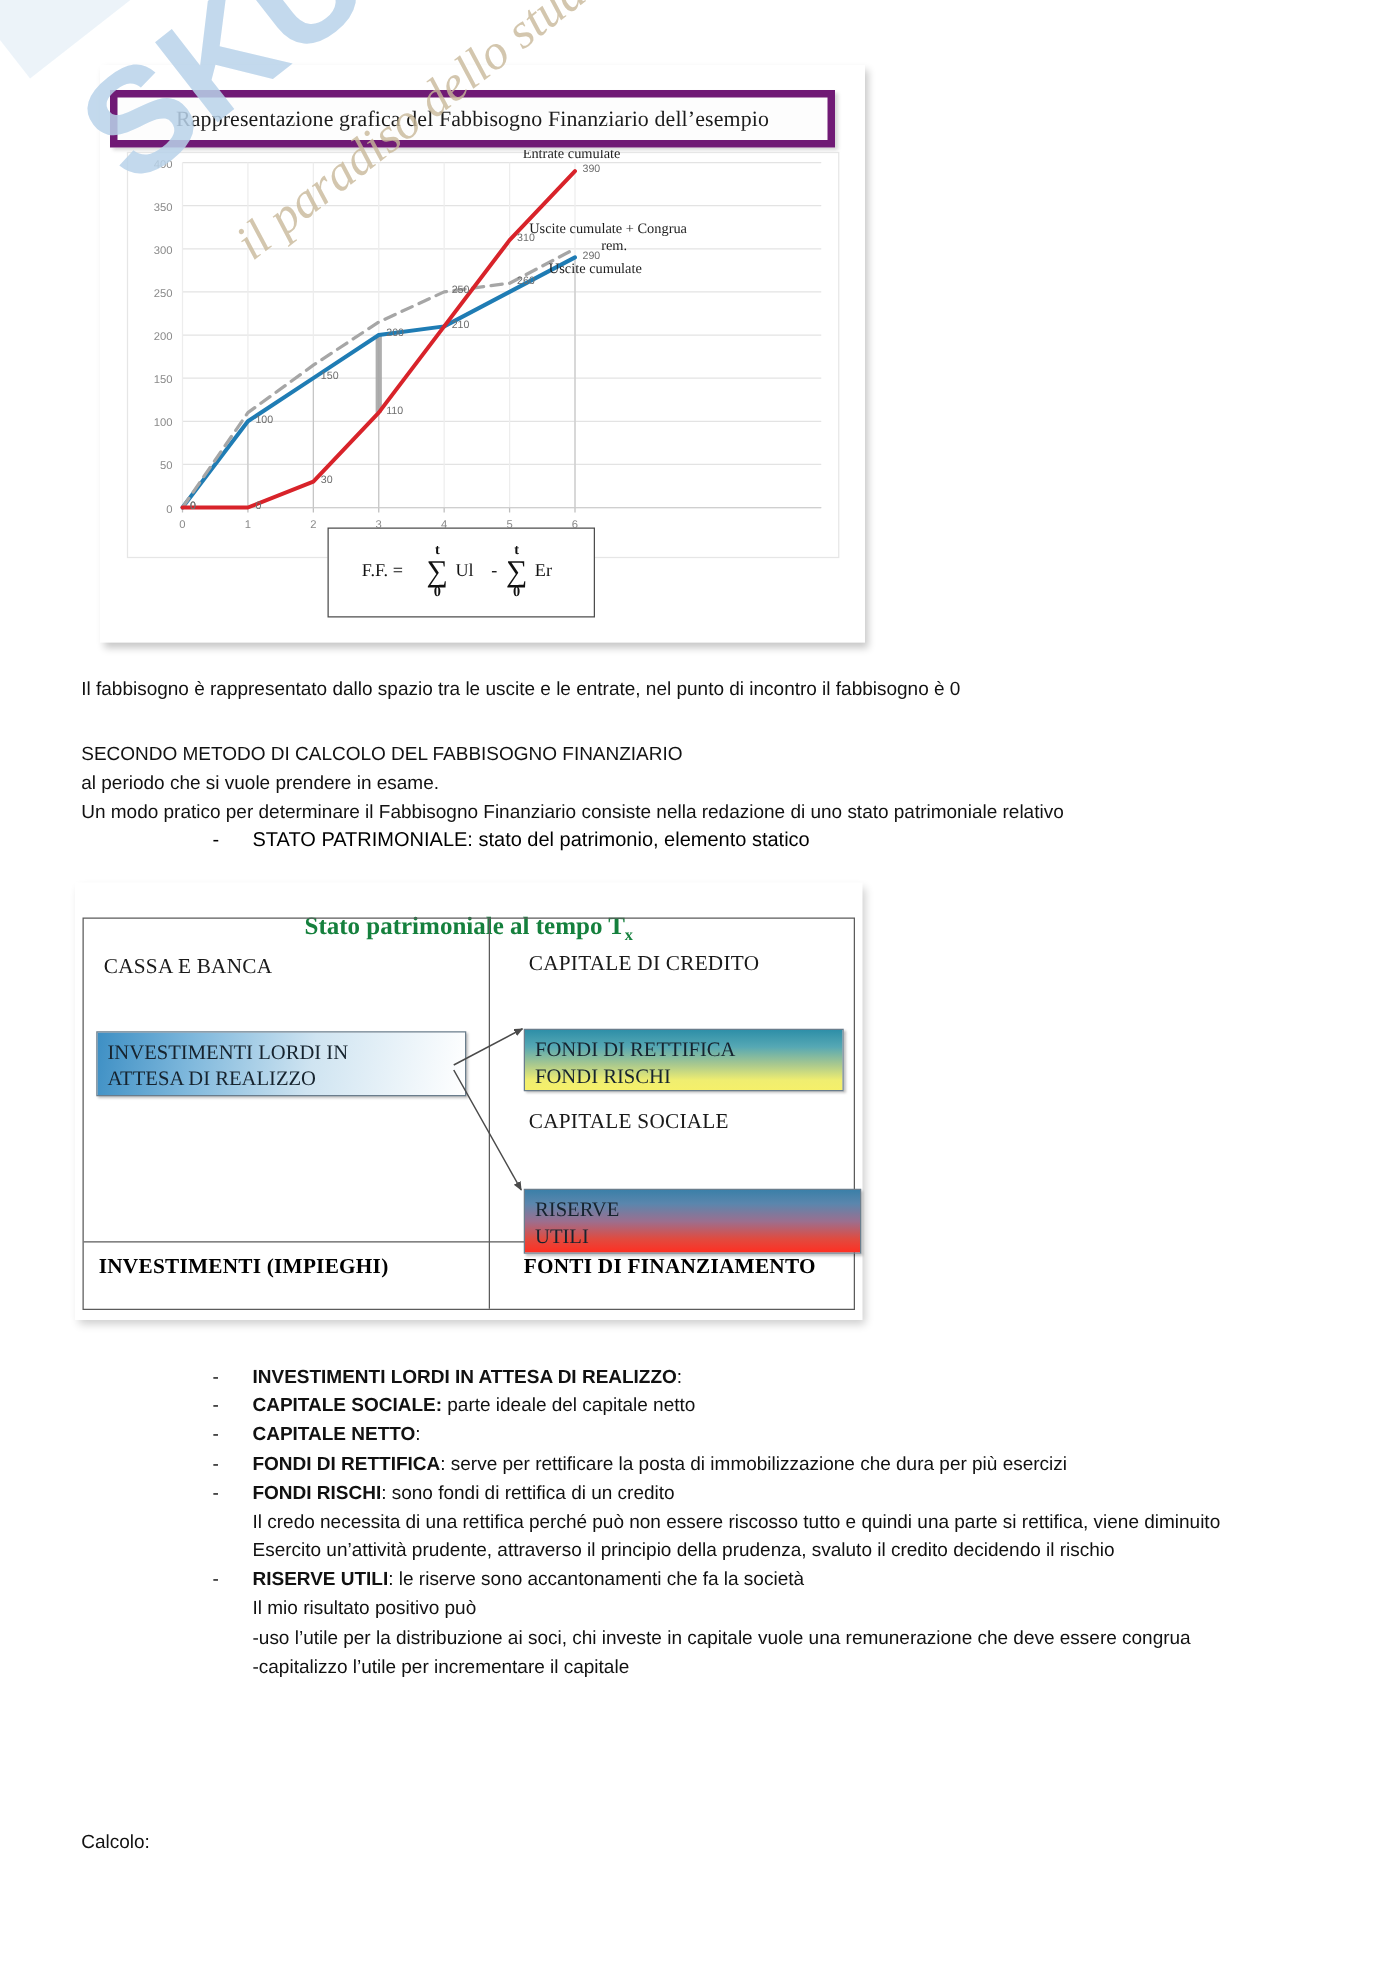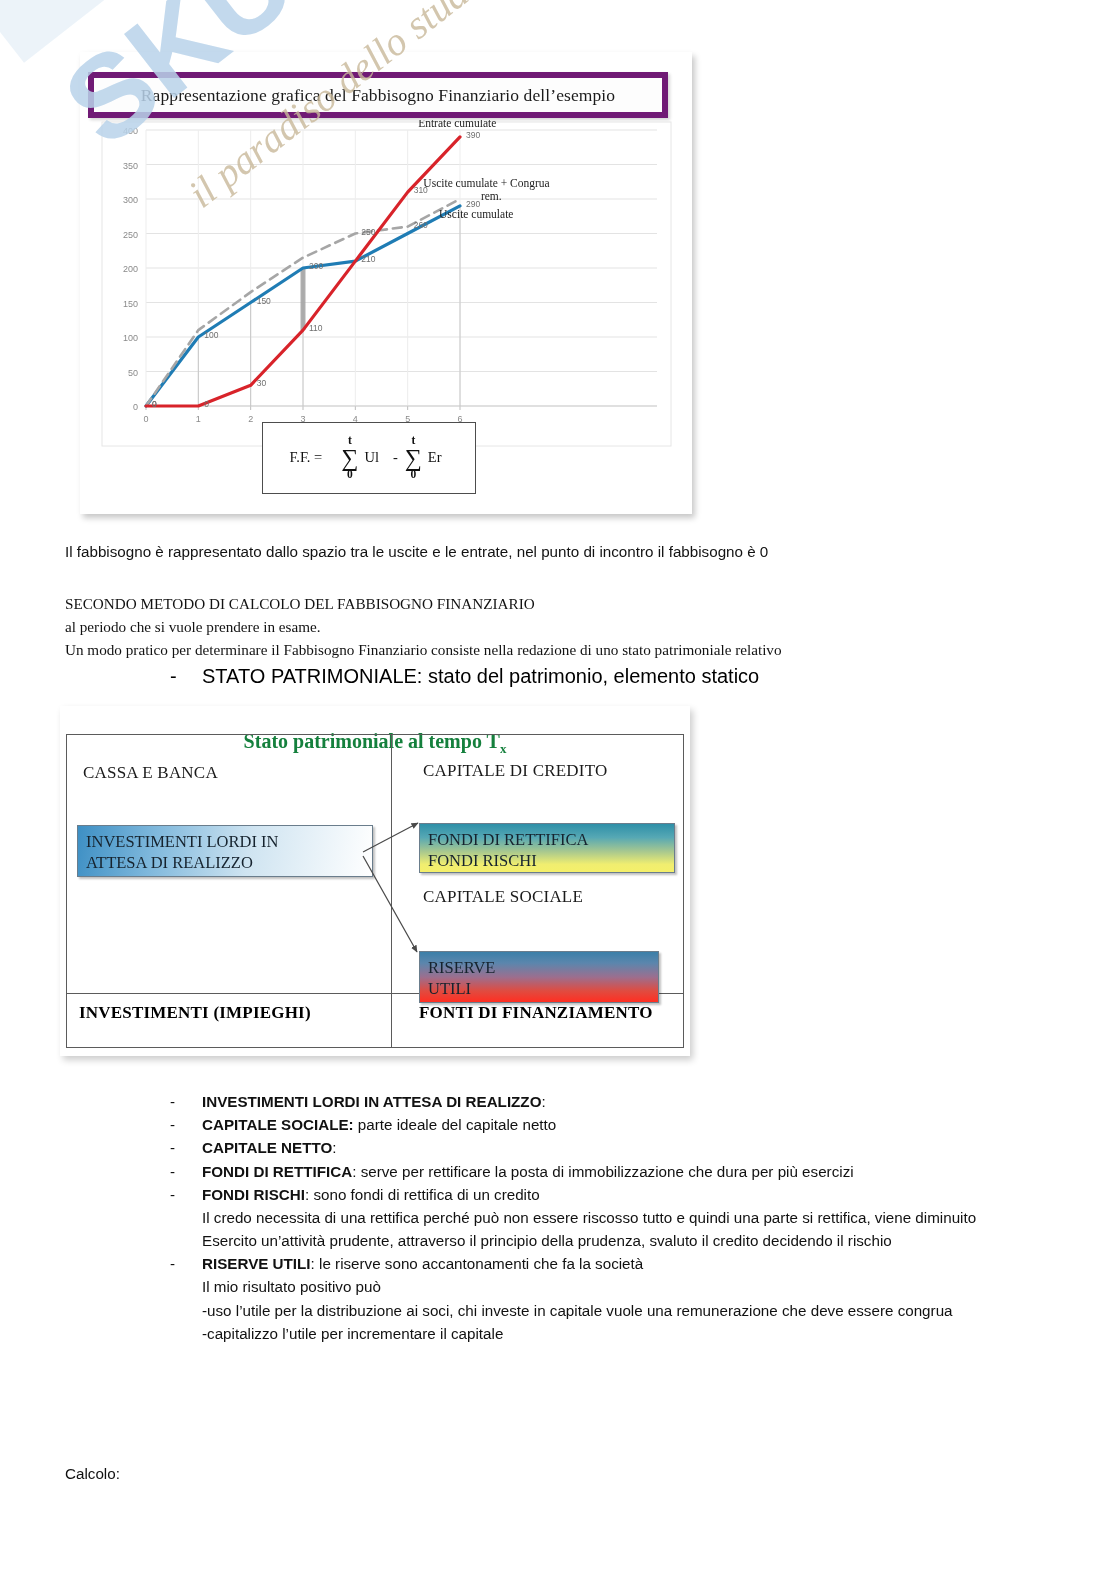--- a/index.html
+++ b/index.html
@@ -106,27 +106,27 @@
   
   .para {
     position: absolute;
     font-family: "Liberation Sans", sans-serif;
     font-size: 15.2px;
     color: #121212;
     line-height: 1.52;
   }
   .p-intro { left: 65px; top: 540px; width: 1000px; }
   .p-sec   { left: 65px; top: 592px; width: 1005px; }
-  .p-sec .l { display: block; font-family: Liberation Serif, serif; }
+  .p-sec .l { display: block; }
   .li-dash {
     position: absolute;
     left: 170px;
     top: 661px;
     width: 880px;
-    font-size: 20px;
+    font-size: 16px;
     line-height: 1.52;
   }
   .li-dash .dash { display: inline-block; width: 32px; }
 
   
   .fig2 {
     position: absolute;
     left: 60px;
     top: 706px;
     width: 630px;
@@ -208,21 +208,21 @@
   }
   .box-invest {
     left: 10px; top: 90px; width: 296px; height: 52px;
     background: linear-gradient(100deg, #3d8fc4 0%, #7fb8dc 26%, #cfe4f1 58%, #ffffff 100%);
   }
   .box-fondi {
     left: 352px; top: 88px; width: 256px; height: 50px;
     background: linear-gradient(180deg, #2e8fa8 0%, #56a8b4 28%, #aac98e 58%, #f0ee70 84%, #f5f06a 100%);
   }
   .box-riserve {
-    left: 352px; top: 216px; width: 240px; height: 52px;
+    left: 352px; top: 216px; width: 270px; height: 52px;
     background: linear-gradient(180deg, #3b7fa8 0%, #5b86ad 22%, #9b6f8f 50%, #e04b40 78%, #ff2f22 100%);
   }
   .fig2-arrows { position: absolute; left: 0; top: 0; width: 630px; height: 350px; pointer-events: none; }
 
   
   .bullets {
     position: absolute;
     left: 170px;
     top: 1090px;
     width: 900px;

